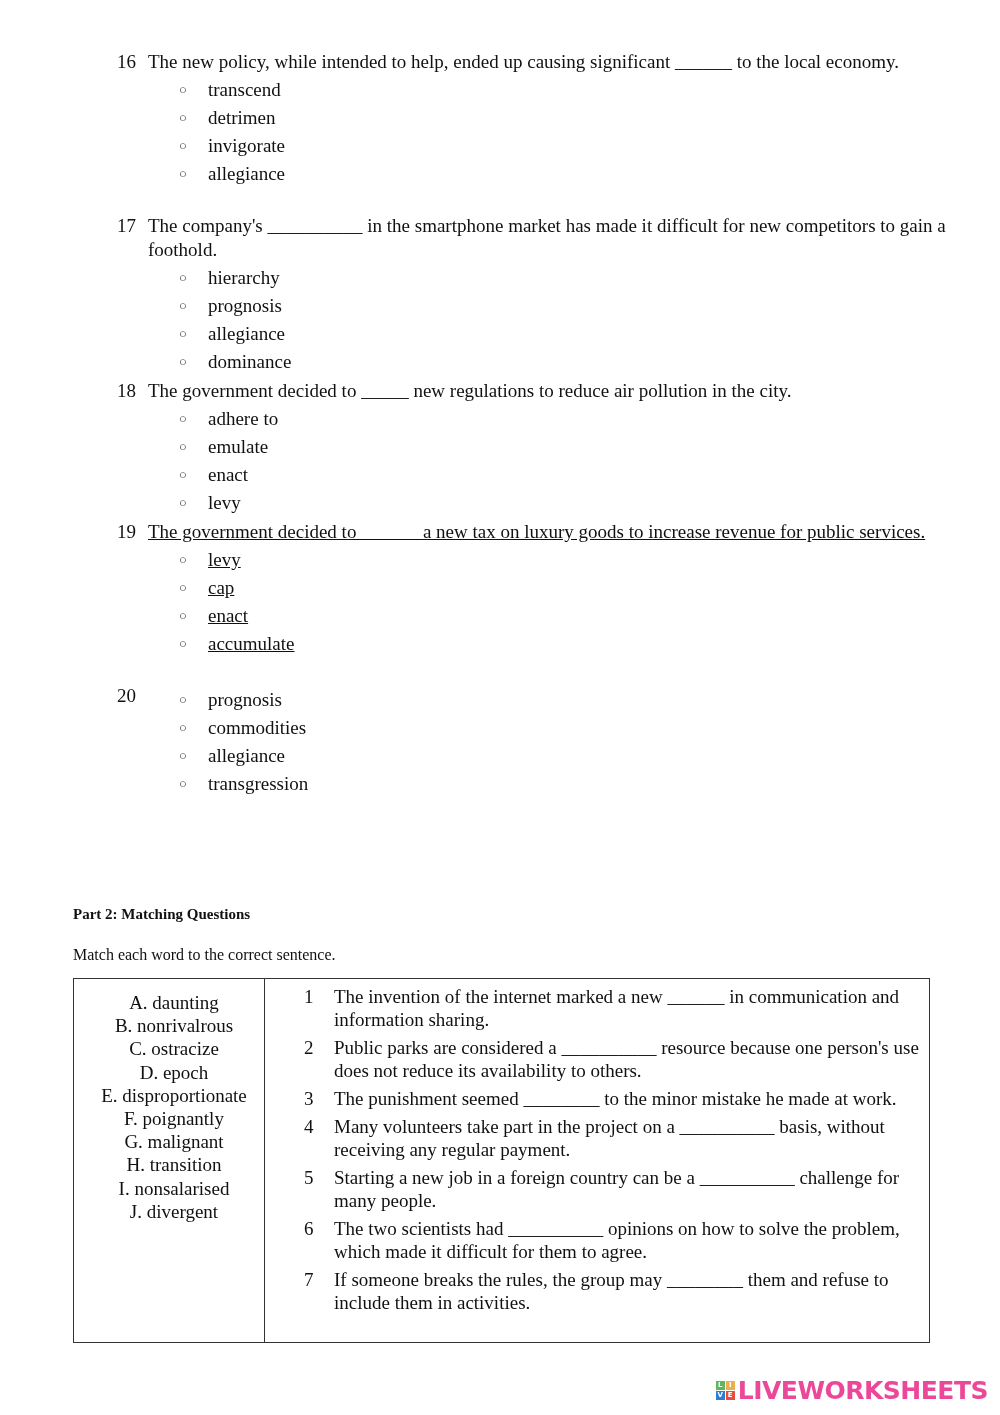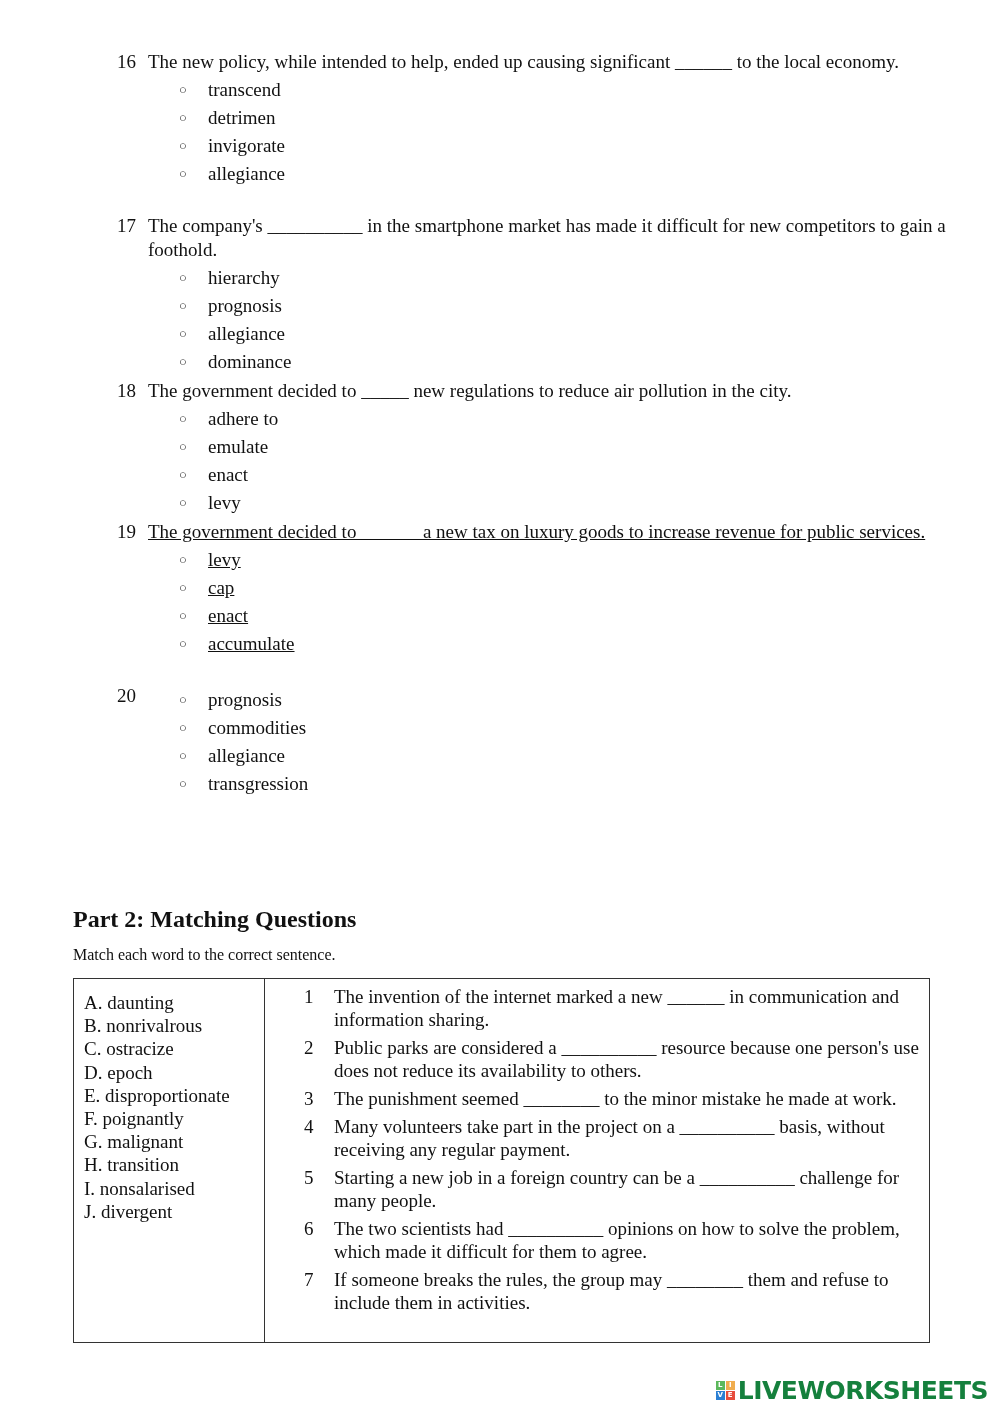--- a/index.html
+++ b/index.html
@@ -4,26 +4,26 @@
 <style>
   html, body { margin:0; padding:0; background:#ffffff; }
   body { width:1000px; height:1415px; position:relative; overflow:hidden;
          font-family:"Liberation Serif", "DejaVu Serif", serif; color:#111; font-size:19px; }
   .q { position:absolute; left:117px; width:830px; line-height:24px; }
   .q .num { position:absolute; left:0; top:0; width:30px; }
   .q .stem { margin-left:31px; }
   .opts { list-style:none; margin:4px 0 0 0; padding:0; }
   .opts li { position:relative; height:28px; line-height:24px; padding-left:91px; }
   .opts li .bullet { position:absolute; left:62px; top:0; font-size:13px; line-height:24px; }
-  .part-title { position:absolute; left:73px; top:906px; font-weight:bold; font-size:24px; }
+  .part-title { position:absolute; left:73px; top:906px; font-weight:bold; font-size:15px; }
   .instr { position:absolute; left:73px; top:946px; font-size:16px; }
   .match-table { position:absolute; left:73px; top:978px; width:857px; height:365px;
                  border:1px solid #333; box-sizing:border-box; }
   .match-left { position:absolute; left:0; top:0; width:191px; height:100%;
-                border-right:1px solid #333; box-sizing:border-box; padding:12px 0 0 10px; }
+                border-right:1px solid #333; box-sizing:border-box; padding:12px 0 0 10px;text-align:center; }
   .match-left div { line-height:23.2px; height:23.2px; }
   .match-right { position:absolute; left:192px; top:0; right:0; padding-top:6px; }
   .mrow { position:relative; padding-left:68px; padding-right:10px; line-height:23px; margin-bottom:5px; }
   .mrow .mnum { position:absolute; left:38px; top:0; }
   .logo { position:absolute; right:12px; top:1376px; display:flex; align-items:center; }
   .logo-grid { display:grid; grid-template-columns:9px 9px; grid-template-rows:9px 9px; gap:1px; margin-right:3px; }
   .logo-grid span { display:block; font-family:"DejaVu Sans", sans-serif; font-size:7px; color:#fff; text-align:center; line-height:9px; font-weight:bold; }
   .logo-text { font-family:"DejaVu Sans", sans-serif; font-weight:bold; font-size:25px; color:#1d4d8c; letter-spacing:-0.5px; }
 </style>
 </head>
@@ -110,14 +110,14 @@
   </div>
 </div>
 
 <div class="logo">
   <div class="logo-grid">
     <span class="lg" style="background: rgb(92, 184, 92);">L</span>
     <span class="lg" style="background: rgb(240, 173, 78);">I</span>
     <span class="lg" style="background: rgb(42, 127, 212);">V</span>
     <span class="lg" style="background: rgb(231, 76, 60);">E</span>
   </div>
-  <span class="logo-text" style="color: #15803d;">LIVEWORKSHEETS</span>
+  <span class="logo-text" style="color: #ec4899;">LIVEWORKSHEETS</span>
 </div>
 
 </body></html>

